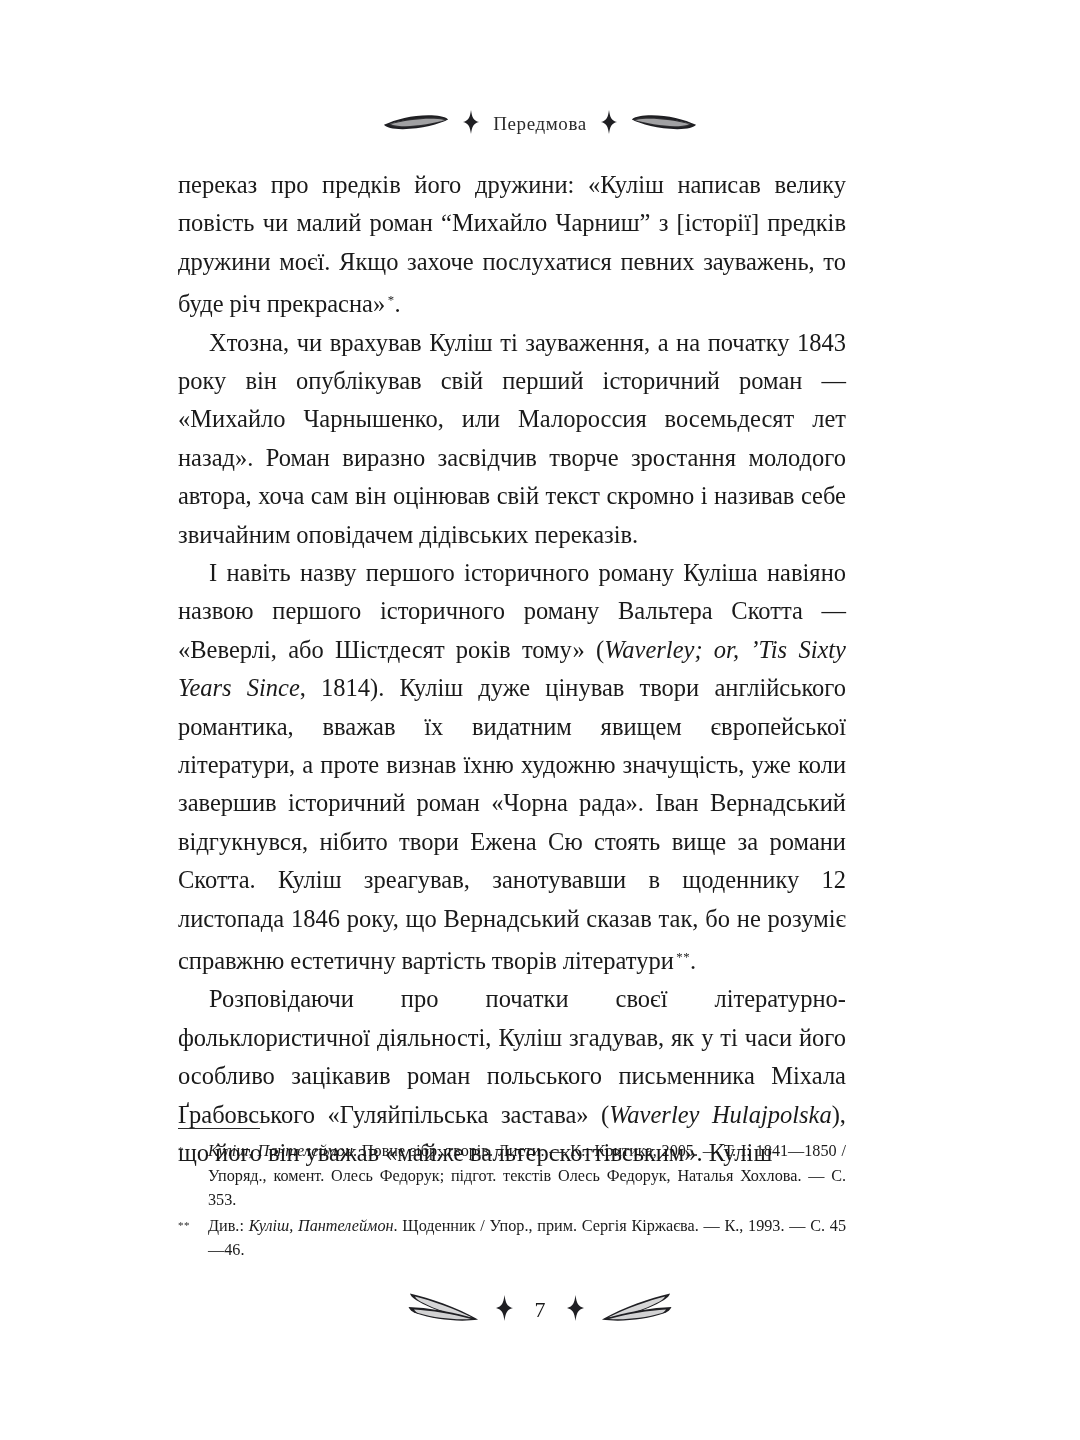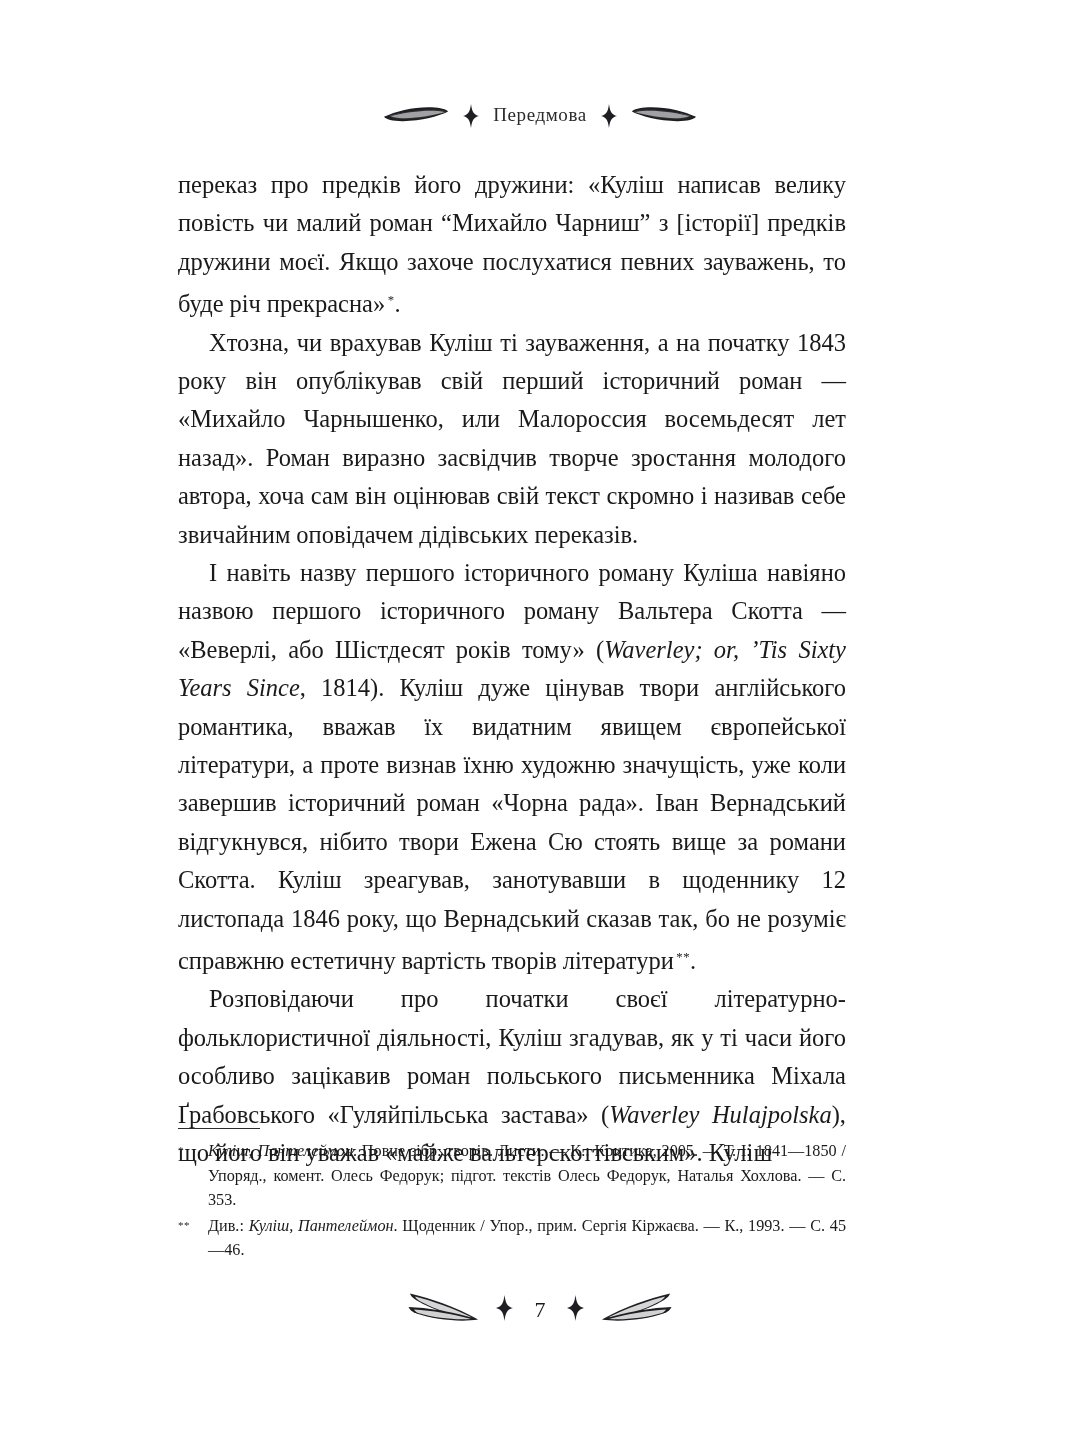--- a/index.html
+++ b/index.html
@@ -18,21 +18,21 @@
     box-sizing: border-box;
   }
 
   
   .running-head {
     position: absolute;
     top: 104px;
     left: 0;
     width: 1080px;
     display: flex;
-    align-items: flex-start;
+    align-items: center;
     justify-content: center;
     gap: 14px;
     height: 40px;
   }
   .rh-title {
     font-size: 19px;
     letter-spacing: 0.6px;
     color: #2b2b2b;
     font-family: "Liberation Serif", "DejaVu Serif", serif;
     white-space: nowrap;

